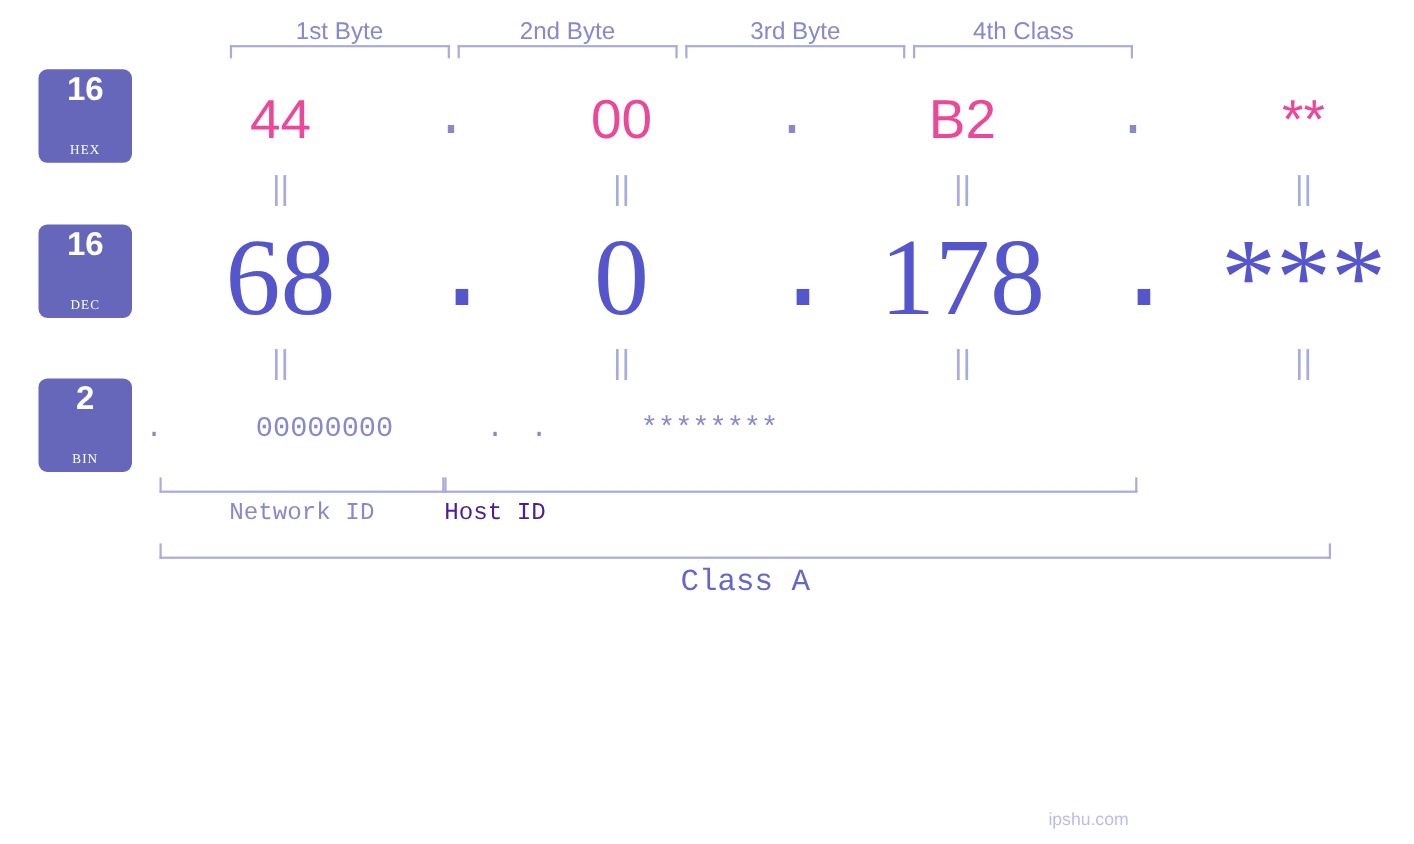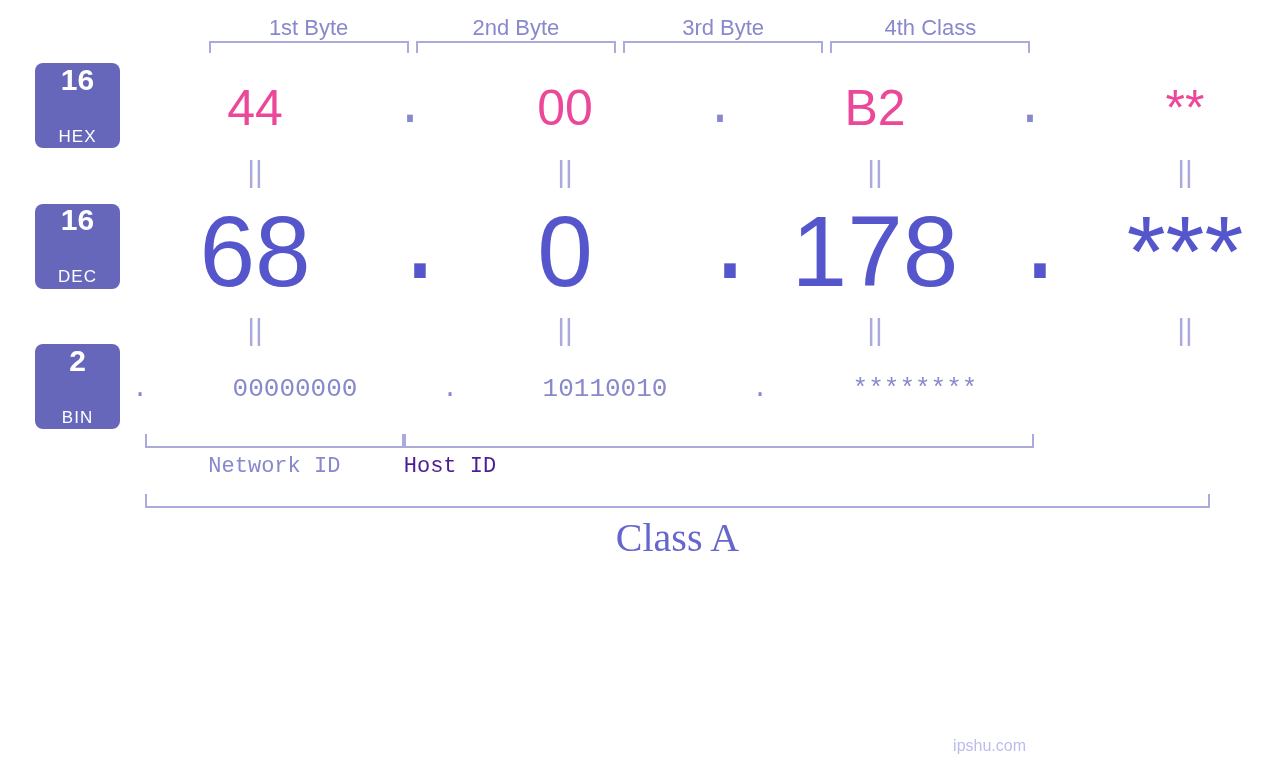--- a/index.html
+++ b/index.html
@@ -31,22 +31,22 @@
     }
 
     .badge-number {
       font-size: 30px;
       font-weight: bold;
       font-family: Arial, sans-serif;
       line-height: 1;
     }
 
     .badge-label {
-      font-size: 17px;
-      font-family: Liberation Sans, sans-serif;
+      font-size: 12px;
+      font-family: Liberation Serif, serif;
       letter-spacing: 1px;
       margin-top: 32px;
     }
 
     .watermark {
       position: absolute;
       bottom: 12px;
       right: 8px;
       color: #bbbbee;
       font-size: 16px;
@@ -156,21 +156,21 @@
 
     .hex-text {
       color: #ec4899;
       font-size: 50px;
       font-family: Arial, sans-serif;
     }
 
     .dec-text {
       color: #5555cc;
       font-size: 100px;
-      font-family: Liberation Sans, sans-serif;
+      font-family: Liberation Serif, serif;
       font-weight: 300;
     }
 
     .bin-text {
       color: #8888cc;
       font-size: 26px;
       font-family: 'Courier New', monospace;
     }
 
     .dot-hex {
@@ -334,23 +334,20 @@
       <div class="row-bin">
         <div class="col-dot">
           <span class="dot-bin">.</span>
         </div>
         <div class="col-val">
           <span class="bin-text">00000000</span>
         </div>
         <div class="col-dot">
           <span class="dot-bin">.</span>
         </div>
-        <div class="col-val">
-          <span class="bin-text">10110010</span>
-        </div>
         <div class="col-dot">
           <span class="dot-bin">.</span>
         </div>
         <div class="col-val">
           <span class="bin-text">********</span>
         </div>
       </div>
 
     </div>
   </div>
@@ -364,19 +361,19 @@
       <div style="width: 755px; height: 14px; border-bottom: 2px solid #aaaadd; border-left: 2px solid #aaaadd; border-right: 2px solid #aaaadd; margin-left: 0;"></div>
     </div>
 
     <div style="display:flex; margin-top: 6px;">
       <div style="width: 310px; text-align: center; color: #8888cc; font-size: 22px; font-family: 'Courier New', monospace;">Network ID</div>
       <div style="width: 755px; color: #4c1d95; font-size: 22px; font-family: 'Courier New', monospace;">Host ID</div>
     </div>
 
     <div style="margin-top: 15px; width: 1065px; height: 14px; border-bottom: 2px solid #aaaadd; border-left: 2px solid #aaaadd; border-right: 2px solid #aaaadd;"></div>
 
-    <div style="width: 1065px; text-align: center; color: #6666cc; font-size: 40px; font-family: Liberation Serif, serif; margin-top: 6px;">Class A</div>
+    <div style="width: 1065px; text-align: center; color: #6666cc; font-size: 28px; font-family: Liberation Mono, monospace; margin-top: 6px;">Class A</div>
 
   </div>
 
   <div class="watermark">ipshu.com</div>
 
 </div>
 
 </body></html>

